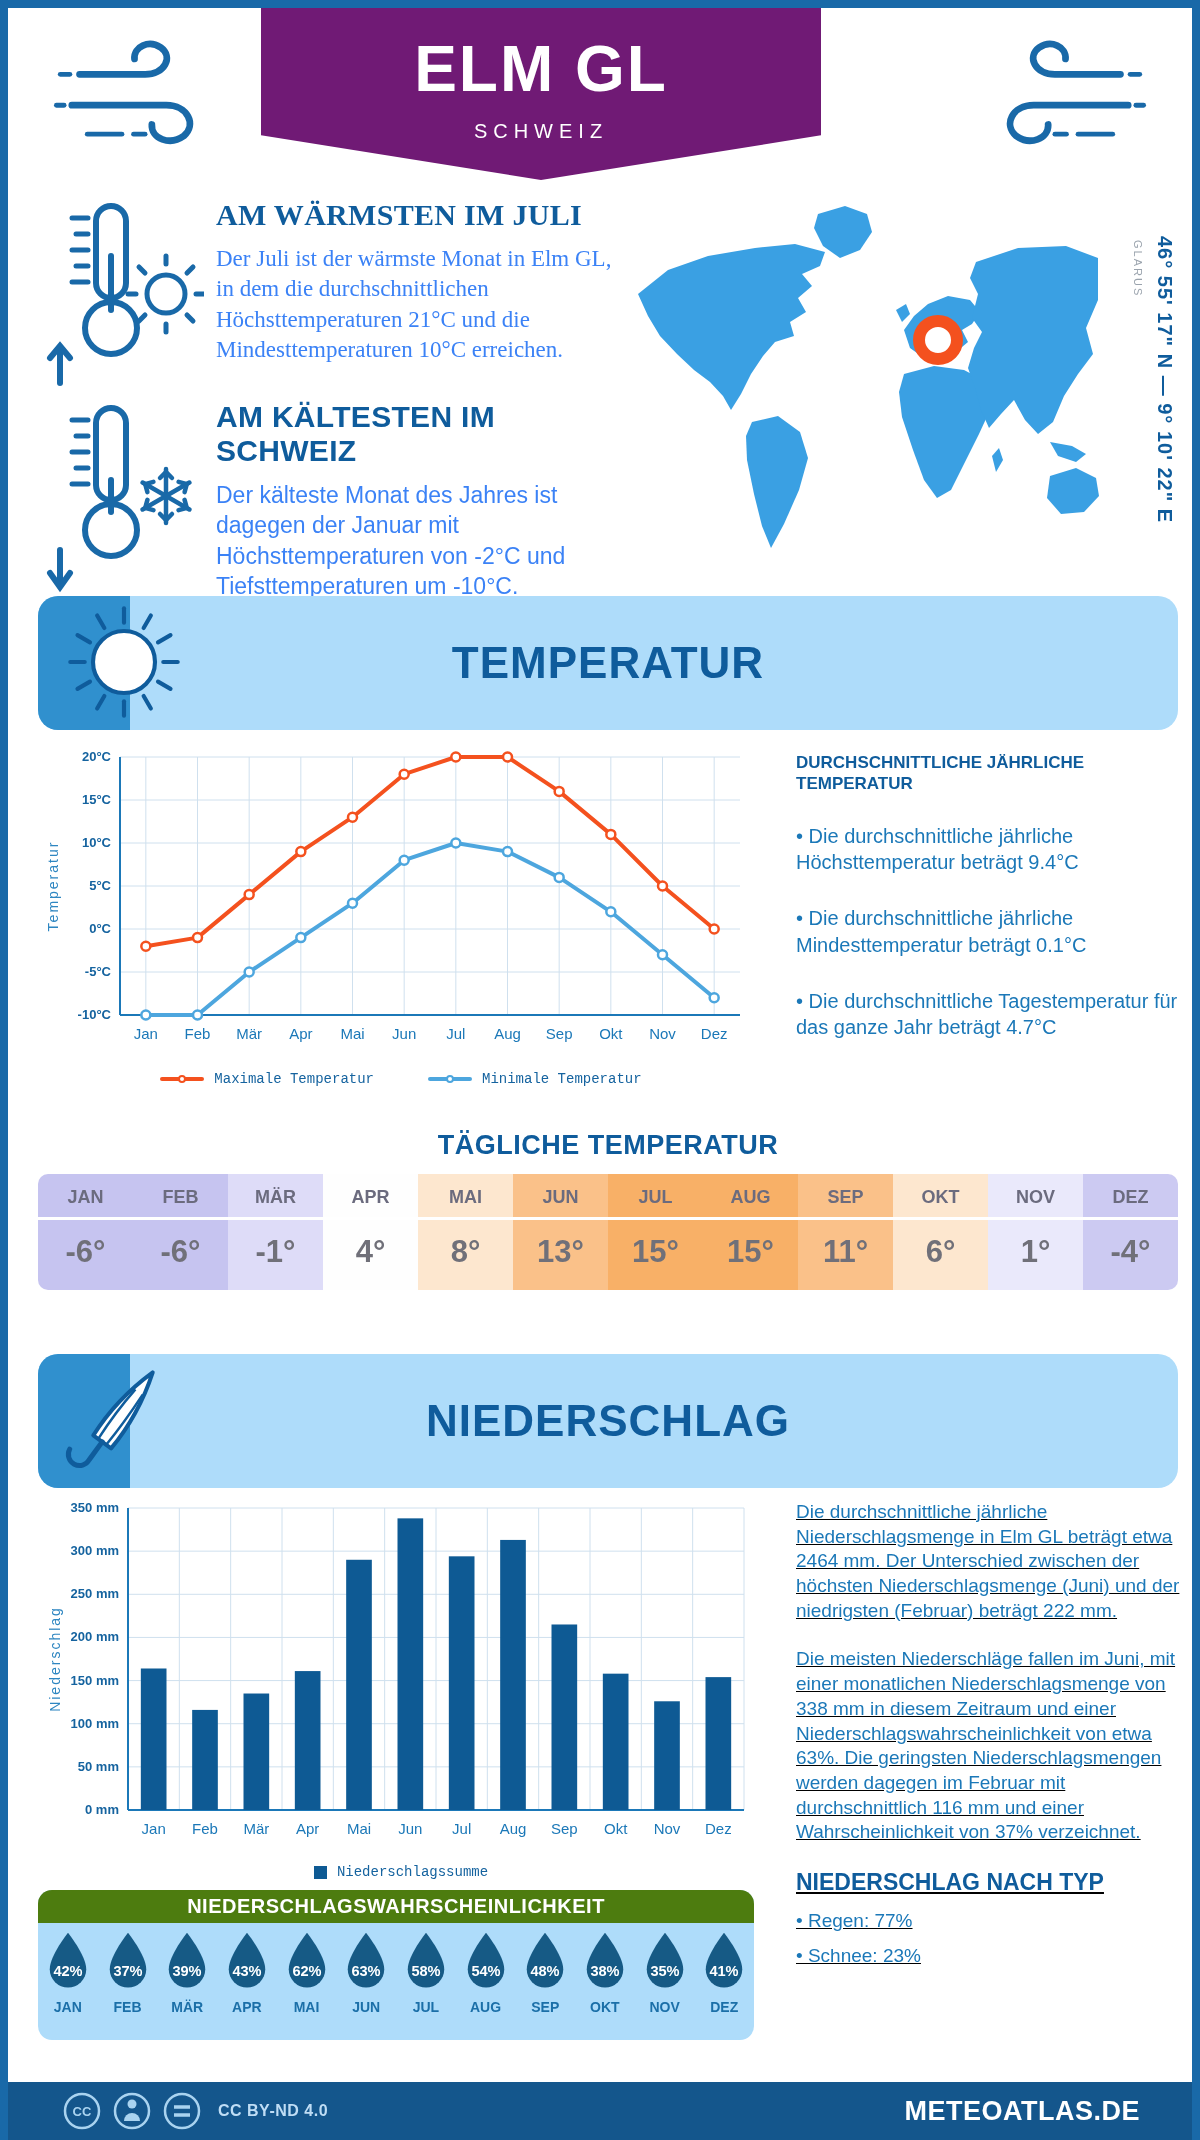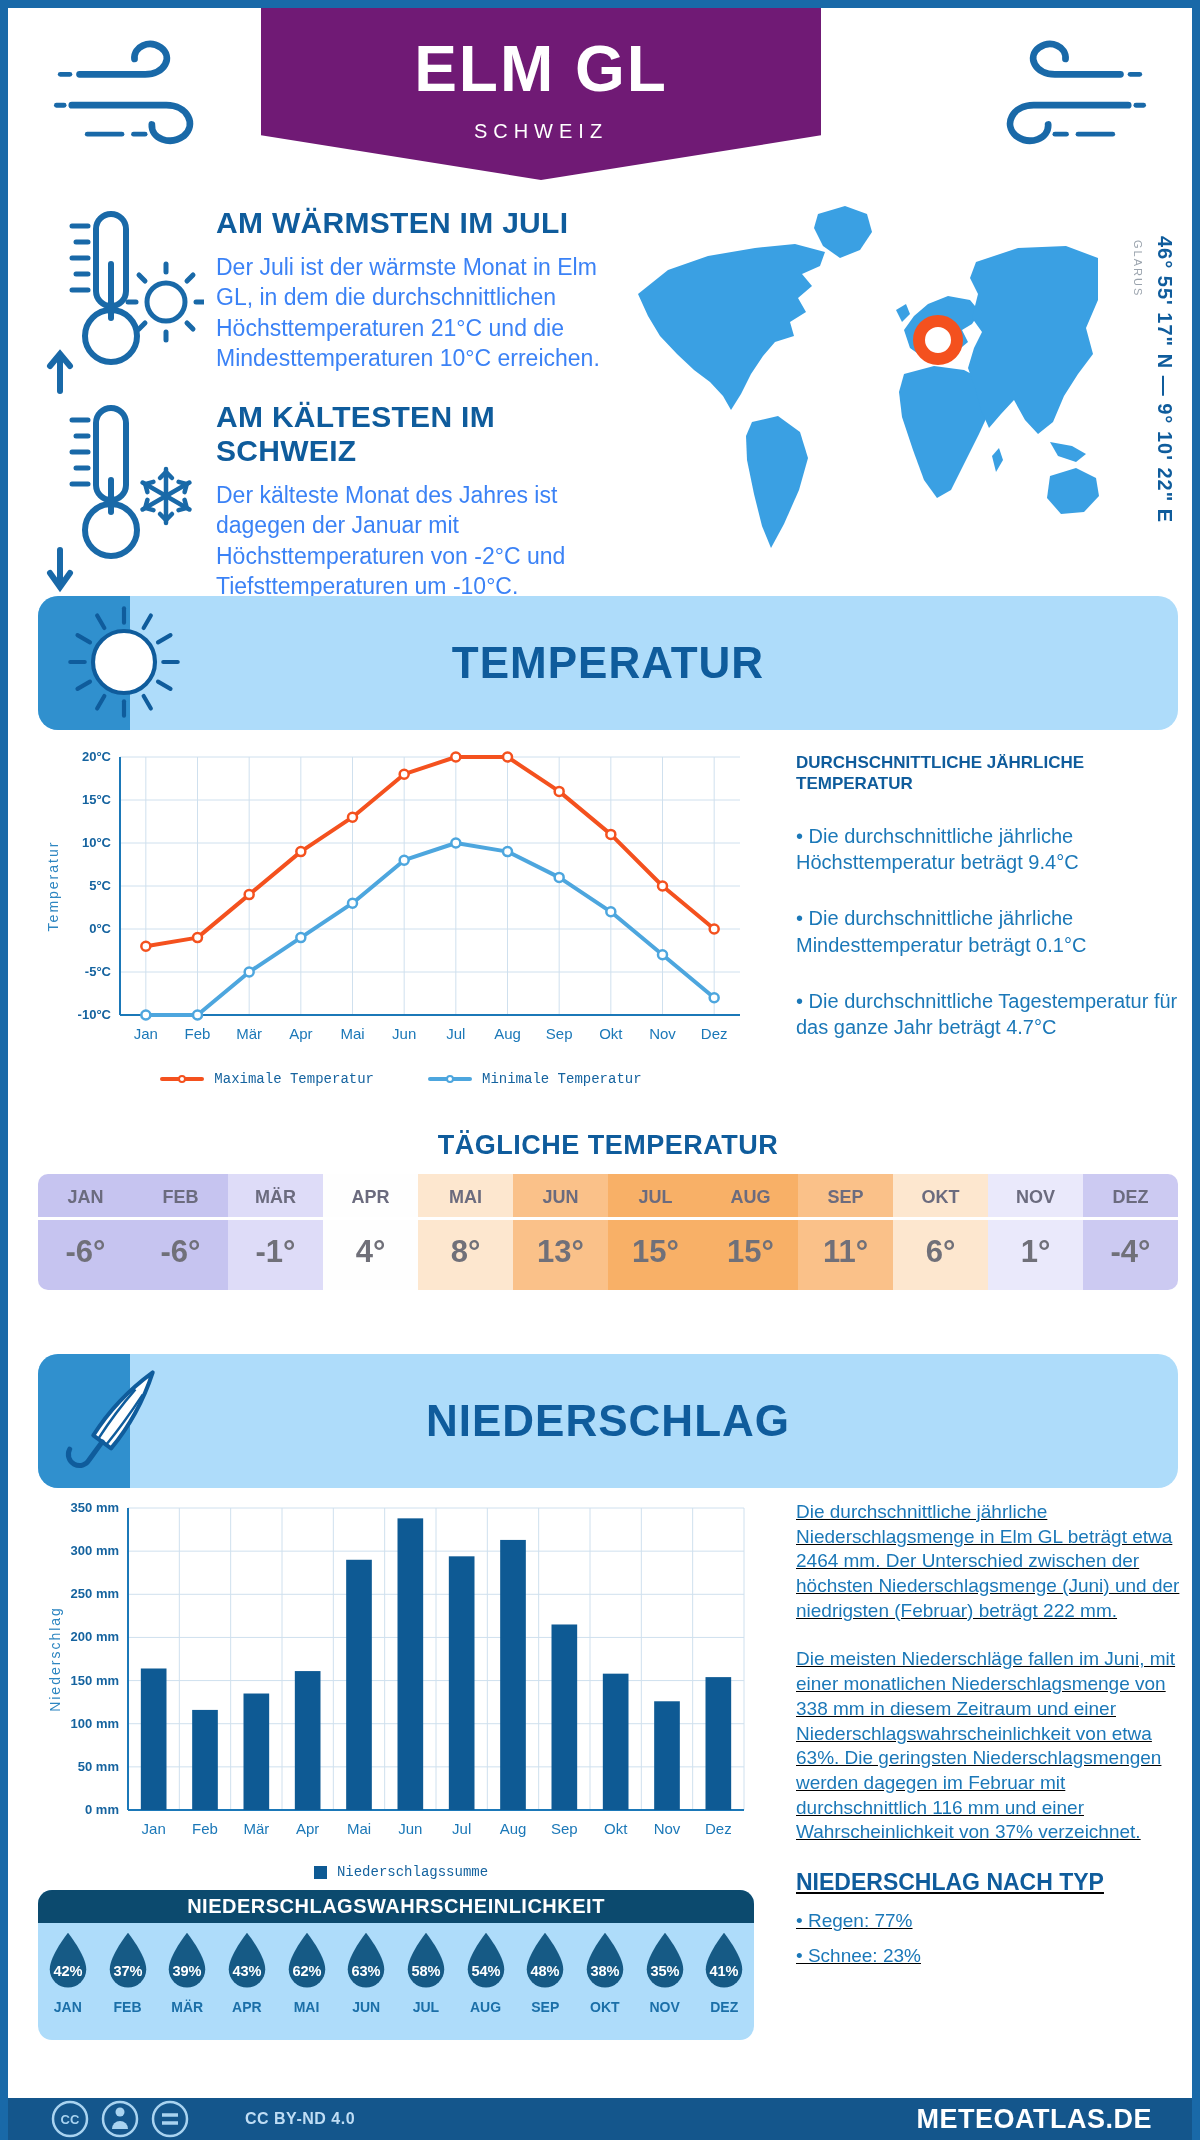--- a/index.html
+++ b/index.html
@@ -15,21 +15,21 @@
   .wind { position:absolute; top:22px; width:165px; height:135px; }
   .wind-l { left:44px; }
   .wind-r { right:44px; transform:scaleX(-1); }
 
   
   .hl { position:absolute; left:36px; width:590px; display:flex; }
   .hl svg.hicon { width:160px; height:195px; flex:0 0 160px; }
   .hl .hl-text { margin-left:12px; width:430px; }
   .hl h2 { font-size:30px; font-weight:bold; color:#0F5C9C; margin-bottom:12px; letter-spacing:0.3px; }
   .hl p { font-size:23px; color:#3b82f6; line-height:1.32; }
-  .hl-warm { top:198px; }
+  .hl-warm { top:190px;font-family:Liberation Serif, serif; }
   .hl-cold { top:392px; }
 
   
   .world-map { position:absolute; left:612px; top:176px; width:485px; height:400px; }
   .coords-main { position:absolute; right:16px; top:228px; writing-mode:vertical-rl;
                  font-size:20px; font-weight:bold; color:#0F5C9C; letter-spacing:1px; }
   .coords-region { position:absolute; right:48px; top:232px; writing-mode:vertical-rl;
                    font-size:11px; color:#9AA3AD; letter-spacing:2px; }
 
   
@@ -72,30 +72,30 @@
            color:#6B6B7E; border-bottom:3px solid #fff; }
   .mval { height:67px; line-height:64px; text-align:center; font-weight:bold; font-size:31px; color:#707079; }
 
   
   .ptext { position:absolute; left:788px; top:1492px; width:398px;text-decoration:underline; }
   .ptext p { font-size:19px; color:#1B78B8; line-height:1.3; margin-bottom:24px; }
   .ptext h3 { font-size:23px; font-weight:bold; color:#0F5C9C; margin-top:6px; margin-bottom:12px; }
 
   
   .prob { position:absolute; left:30px; top:1882px; width:716px; height:150px; background:#AEDCFA; border-radius:14px; }
-  .prob-head { height:33px; background:#0c4a6e; border-radius:14px 14px 0 0; display:flex; align-items:center;
+  .prob-head { height:33px; background:#4d7c0f; border-radius:14px 14px 0 0; display:flex; align-items:center;
                justify-content:center; color:#fff; font-weight:bold; font-size:20px; letter-spacing:0.5px; }
   .prob-row { display:flex; margin-top:8px; }
   .dcell { flex:1; text-align:center; }
   .drop { width:46px; height:62px; }
   .dlabel { font-size:14px; font-weight:bold; color:#1B6FA8; margin-top:2px; }
 
   
-  .footer { position:absolute; left:0; right:0; bottom:0; height:42px; background:#14568C;
-            display:flex; align-items:center; padding:0 40px;gap:39px; }
+  .footer { position:absolute; left:0; right:0; bottom:0; height:58px; background:#14568C;
+            display:flex; align-items:center; padding:0 52px; }
   .cc-icons { width:150px; height:44px; }
   .license { color:#BFDDF5; font-weight:bold; font-size:16px; letter-spacing:0.5px; margin-left:8px; }
   .site { margin-left:auto; color:#fff; font-weight:bold; font-size:27px; letter-spacing:0.5px; }
 </style>
 </head>
 <body>
 
 <div class="page">
 
   <svg class="wind wind-l" viewBox="0 0 170 140" fill="none" stroke="#1969A8" stroke-linecap="round">

